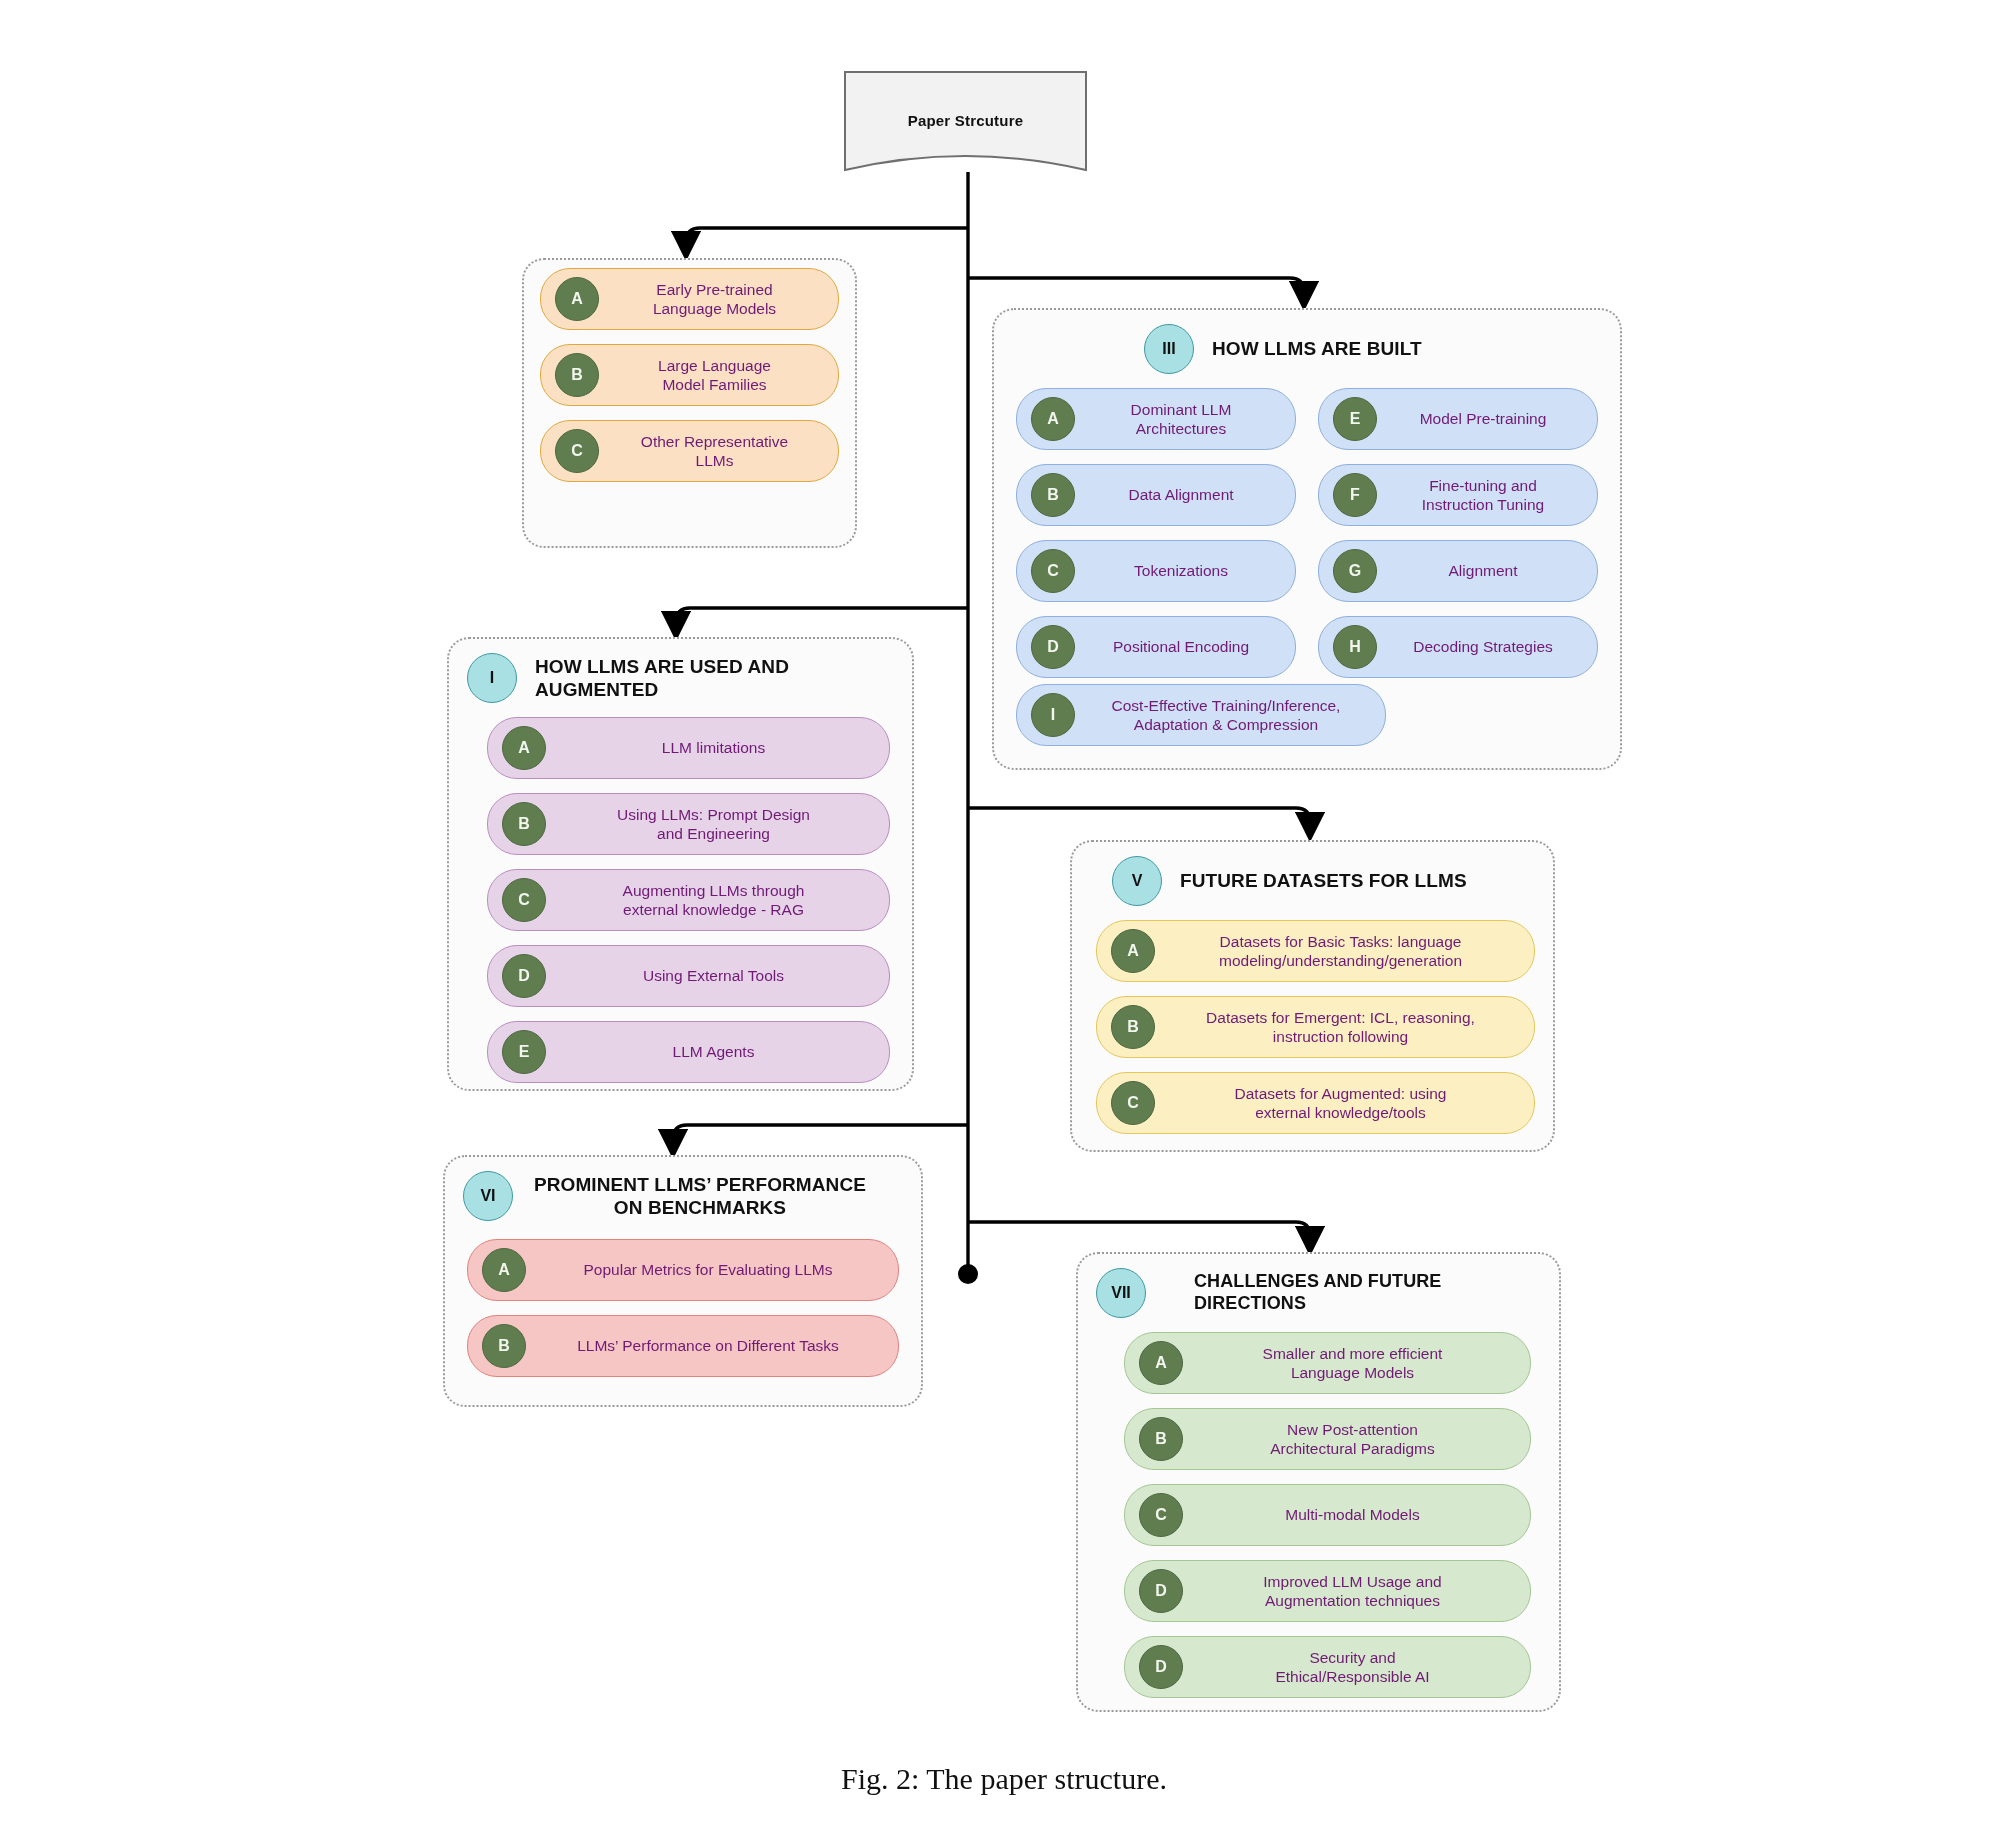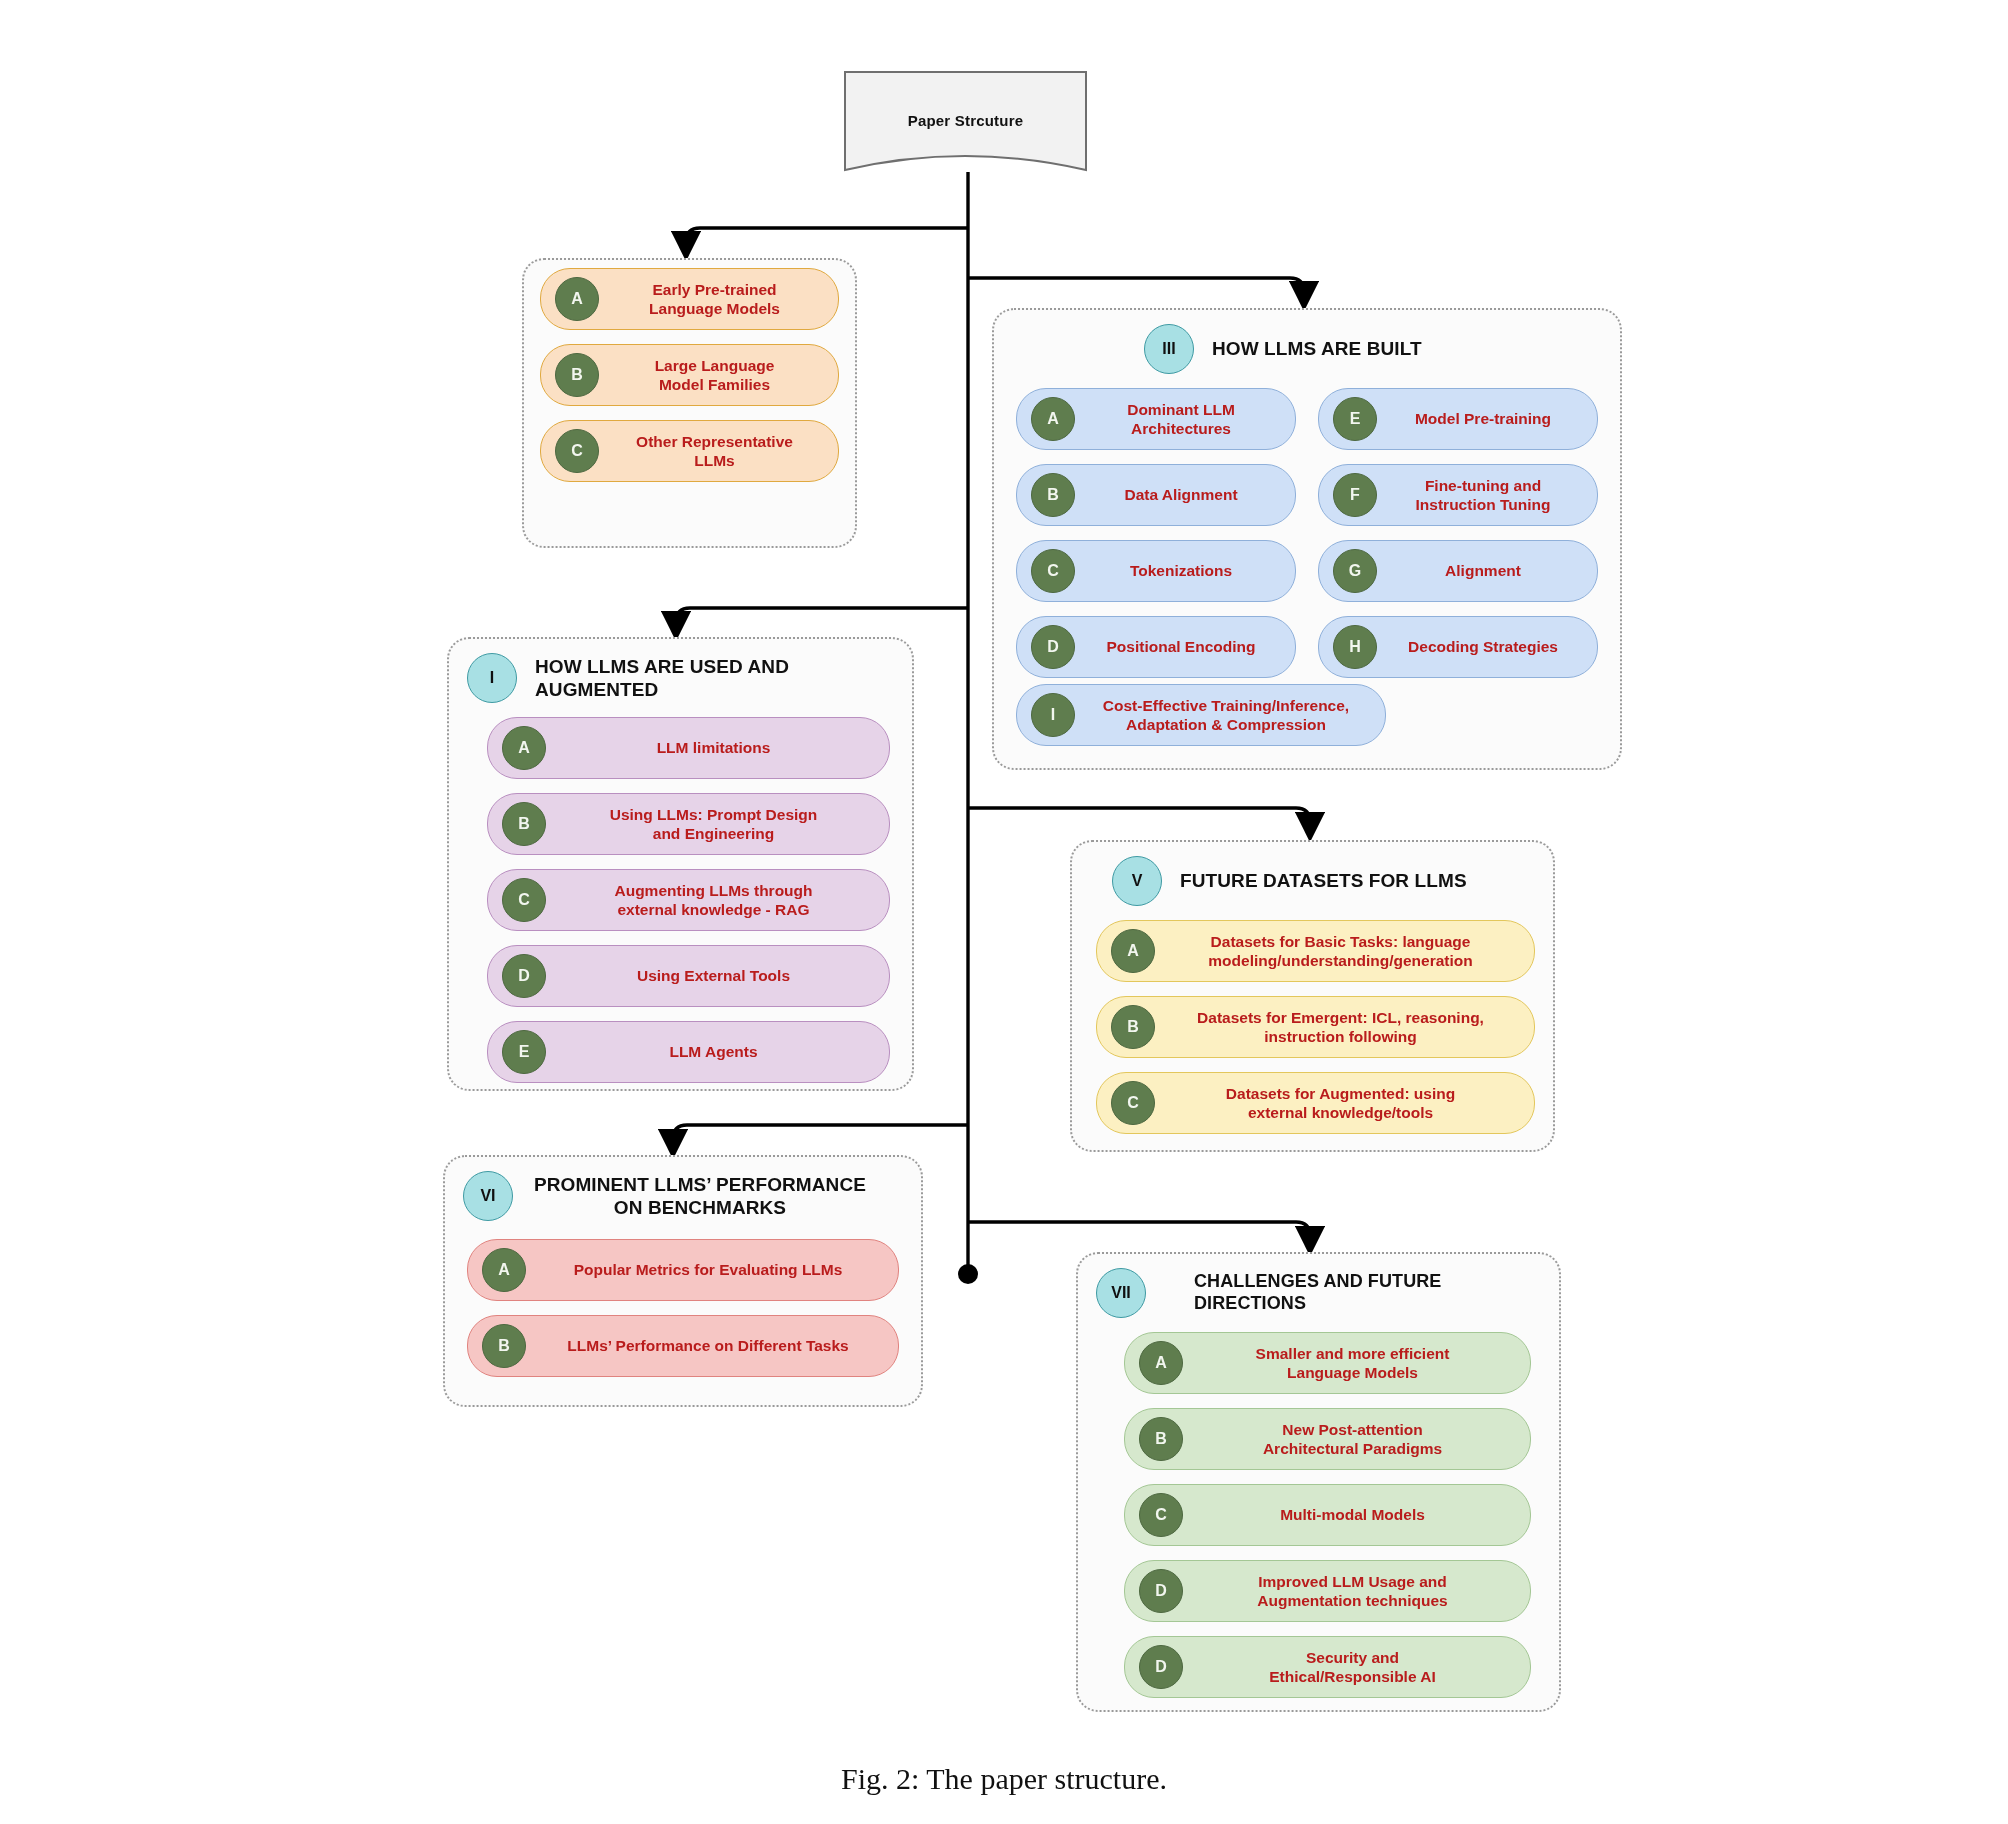--- a/index.html
+++ b/index.html
@@ -61,22 +61,22 @@
     padding:8px 14px;min-height:56px;
     border:1.5px solid rgba(0,0,0,.25);
   }
   .item-badge{
     flex:0 0 auto;width:42px;height:42px;border-radius:50%;
     background:#5f7d4e;border:1px solid #4d6840;
     display:flex;align-items:center;justify-content:center;
     color:#f2f6ef;font-size:16px;font-weight:bold;
   }
   .item-label{
-    flex:1;text-align:center;font-size:15.5px;font-weight:bold;
-    line-height:1.25;color:#b91c1c;padding-right:6px;
+    flex:1;text-align:center;font-size:15.5px;font-weight:normal;
+    line-height:1.25;color:#701a75;padding-right:6px;
   }
 
   
   .pal-peach .item{background:#fbe0c4;border-color:#e0a93f;}
   .pal-blue  .item{background:#cfe0f7;border-color:#8fb0da;}
   .pal-purple .item{background:#e6d3e8;border-color:#b98fc0;}
   .pal-yellow .item{background:#fcf0c2;border-color:#e3c75c;}
   .pal-pink  .item{background:#f6c6c4;border-color:#e0837f;}
   .pal-green .item{background:#d6e8cd;border-color:#a4c795;}
 

